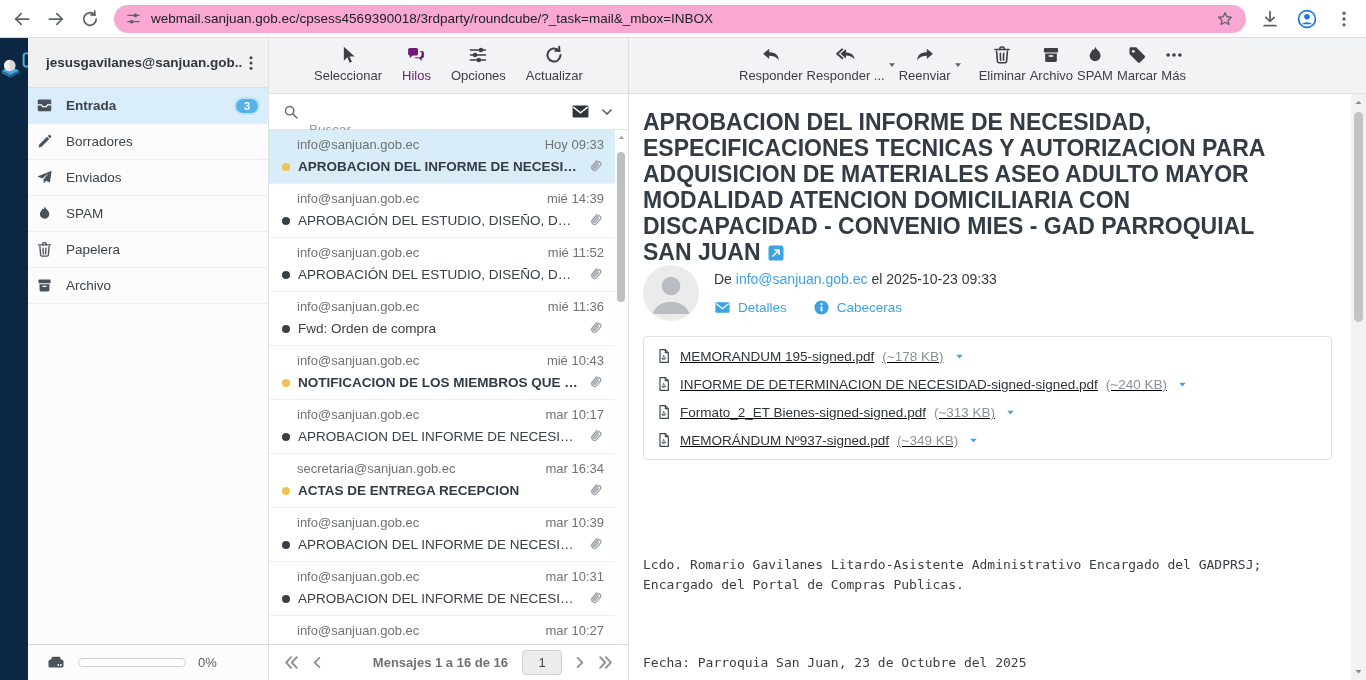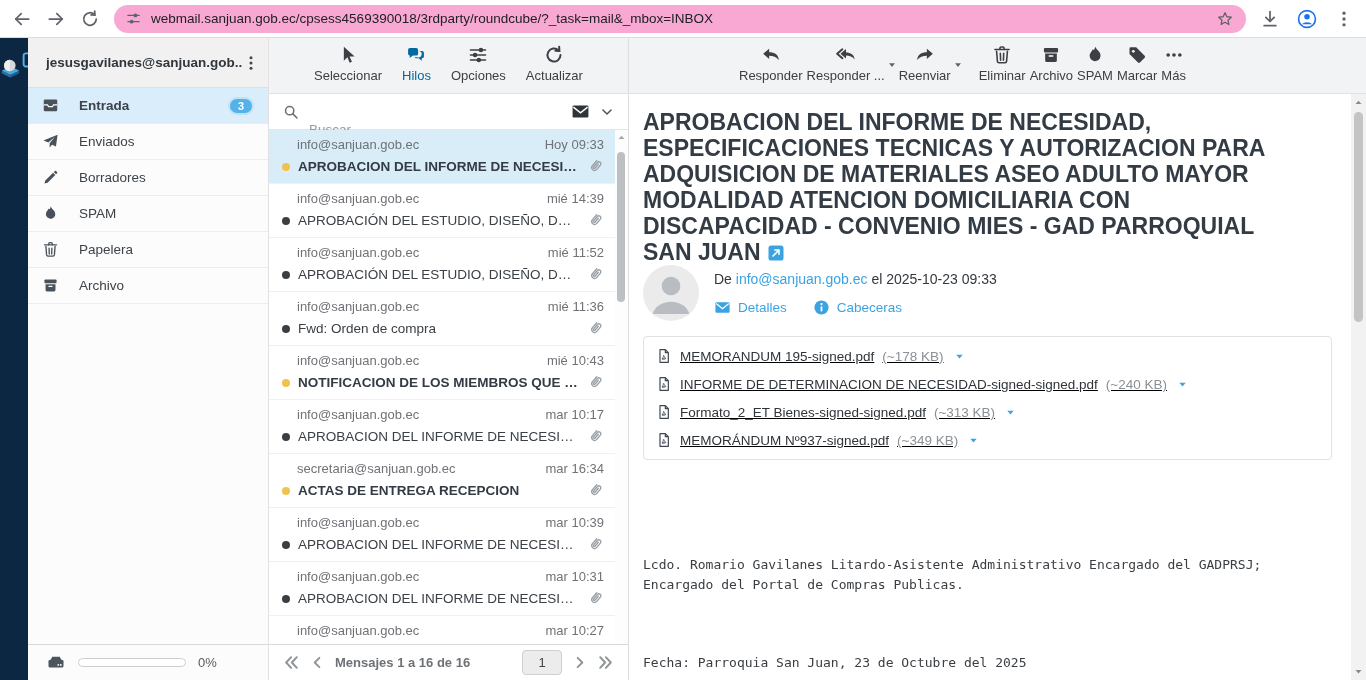--- a/index.html
+++ b/index.html
@@ -38,39 +38,39 @@
   .rail-btn.power { color:#e8716e; margin-bottom:6px; }
 
   
   .folders { width:241px; background:#fcfcfc; border-right:1px solid #e2e2e2;
     display:flex; flex-direction:column; flex-shrink:0; }
   .account-bar { height:50px; background:#f1f1f1; border-bottom:1px solid #e0e0e0;
     display:flex; align-items:center; justify-content:space-between; padding:0 8px 0 18px; }
   .account-email { font-size:13.5px; font-weight:bold; color:#30363b; white-space:nowrap; overflow:hidden; }
   .account-menu { width:18px; height:18px; color:#3f4850; cursor:pointer; flex-shrink:0; }
   .folder-list { flex:1; }
-  .folder { height:36px; display:flex; align-items:center; gap:20px; padding:0 14px;
+  .folder { height:36px; display:flex; align-items:center; gap:13px; padding:0 8px;
     font-size:13.5px; color:#3d4349; border-bottom:1px solid #ededed; cursor:pointer; }
   .folder .icon { width:17px; height:17px; color:#49525a; flex-shrink:0; }
   .folder.active { background:#d9edfa; font-weight:bold; }
   .badge { margin-left:auto; background:#55b2e8; border:2px solid #bfe2f6; color:#fff;
     font-size:11px; font-weight:bold; border-radius:10px; padding:1px 8px; }
   .quota-bar { height:36px; border-top:1px solid #d9d9d9; display:flex; align-items:center;
     gap:12px; padding:0 18px; }
   .quota-bar .icon { width:20px; height:20px; color:#4c555c; }
   .quota-track { width:108px; height:9px; border:1px solid #cfcfcf; border-radius:5px; background:#fff; }
   .quota-pct { font-size:13px; color:#5c5c5c; }
 
   
   .toolbar { height:56px; background:#f2f3f4; border-bottom:1px solid #e2e2e2;
     display:flex; align-items:flex-start; padding-top:7px; }
   .tb-btn { display:flex; flex-direction:column; align-items:center; gap:3px;
     color:#3c4045; font-size:13px; cursor:pointer; padding:0 2px; }
   .tb-btn .icon { width:20px; height:20px; }
-  .tb-btn.disabled { color:#0369a1; }
+  .tb-btn.disabled { color:#701a75; }
   .tb-caret { align-self:flex-start; margin-top:15px; width:10px; height:10px; color:#5f6368; cursor:pointer; }
 
   
   .listcol { width:360px; background:#fff; border-right:1px solid #dedede;
     display:flex; flex-direction:column; flex-shrink:0; }
   .listcol .toolbar { justify-content:center; gap:16px; }
   .searchbar { height:36px; background:#fff; border-bottom:1px solid #e4e4e4;
     display:flex; align-items:center; padding:0 14px; gap:10px; }
   .searchbar .s-icon { width:16px; height:16px; color:#6b6f73; }
   .searchbar input { flex:1; border:none; outline:none; font-size:13.5px; color:#444;
@@ -92,21 +92,21 @@
   .msg.unread .m-subj { font-weight:bold; color:#333b45; }
   .m-clip { width:17px; height:17px; color:#9aa0a5; flex-shrink:0; transform:rotate(40deg); }
   .list-scroll { position:absolute; top:0; right:0; bottom:0; width:13px; background:#fdfdfd; }
   .list-scroll .arr { position:absolute; top:3px; left:2px; width:9px; height:9px; color:#a8a8a8; }
   .list-scroll .thumb { position:absolute; top:22px; left:2px; width:8px; height:150px;
     background:#bcc0c3; border-radius:4px; }
   .list-footer { height:36px; border-top:1px solid #d9d9d9; display:flex; align-items:center;
     padding:0 14px; color:#8f9498; }
   .pg-ic { width:15px; height:15px; color:#8f9498; cursor:pointer; }
   .pg-ic.dbl { width:17px; height:17px; }
-  .pg-label { flex:1; text-align:left; font-size:13px; font-weight:bold; color:#6e7276; }
+  .pg-label { flex:1; text-align:right; font-size:13px; font-weight:bold; color:#6e7276; }
   .pg-box { width:40px; height:25px; background:#ececec; border:1px solid #cfcfcf; border-radius:4px;
     font-size:13px; color:#444; display:flex; align-items:center; justify-content:center; margin:0 10px 0 4px; }
   .list-footer > * { margin-right:10px; }
 
   
   .reading { flex:1; display:flex; flex-direction:column; background:#fff; position:relative; min-width:0; }
   .reading .toolbar { padding-left:108px; }
   .mail-scroll { flex:1; overflow:hidden; padding:15px 34px 0 14px; }
   .subject { font-size:23px; font-weight:bold; color:#333b44; line-height:26px; max-width:648px; }
   .ext-link { display:inline-block; width:18px; height:18px; vertical-align:-2px; margin-left:6px; cursor:pointer; }
@@ -316,35 +316,35 @@
               <path d="M2.5 11 h5.2 l1.6 2.6 h5.4 l1.6-2.6 h5.2" stroke="#fff" stroke-width="1.7" fill="none"></path>
             </svg>
           </span>
           <span>Entrada</span>
           <span class="badge">3</span>
         </div>
 
         <div class="folder">
           <span class="icon">
             <svg viewBox="0 0 24 24" fill="currentColor">
-              <path d="M22 2.5 L2 10.6 l7 2.7 9.2-8 -7.4 9 v6.2 l3.4-4 5.5 2.5 Z"></path>
-            </svg>
-          </span>
-          <span>Enviados</span>
+              <path d="M3.5 20.5 l1.2-4.4 L15.6 5.2 l3.2 3.2 L7.9 19.3 Z"></path>
+              <path d="M16.6 4.2 l1.2-1.2 a1.7 1.7 0 0 1 2.4 0 l0.8 0.8 a1.7 1.7 0 0 1 0 2.4 L19.8 7.4 Z"></path>
+            </svg>
+          </span>
+          <span>Borradores</span>
 
         </div>
 
         <div class="folder">
           <span class="icon">
             <svg viewBox="0 0 24 24" fill="currentColor">
-              <path d="M3.5 20.5 l1.2-4.4 L15.6 5.2 l3.2 3.2 L7.9 19.3 Z"></path>
-              <path d="M16.6 4.2 l1.2-1.2 a1.7 1.7 0 0 1 2.4 0 l0.8 0.8 a1.7 1.7 0 0 1 0 2.4 L19.8 7.4 Z"></path>
-            </svg>
-          </span>
-          <span>Borradores</span>
+              <path d="M22 2.5 L2 10.6 l7 2.7 9.2-8 -7.4 9 v6.2 l3.4-4 5.5 2.5 Z"></path>
+            </svg>
+          </span>
+          <span>Enviados</span>
 
         </div>
 
         <div class="folder">
           <span class="icon">
             <svg viewBox="0 0 24 24" fill="currentColor">
               <path d="M12.2 2.2 C13.4 5.6 17.3 6.9 18.3 10.5 A6.6 6.6 0 1 1 5.5 12.6 C5.5 9.6 8.1 8.3 9.3 5 C10.1 6.5 11.2 7 12.2 2.2 Z"></path>
             </svg>
           </span>
           <span>SPAM</span>

